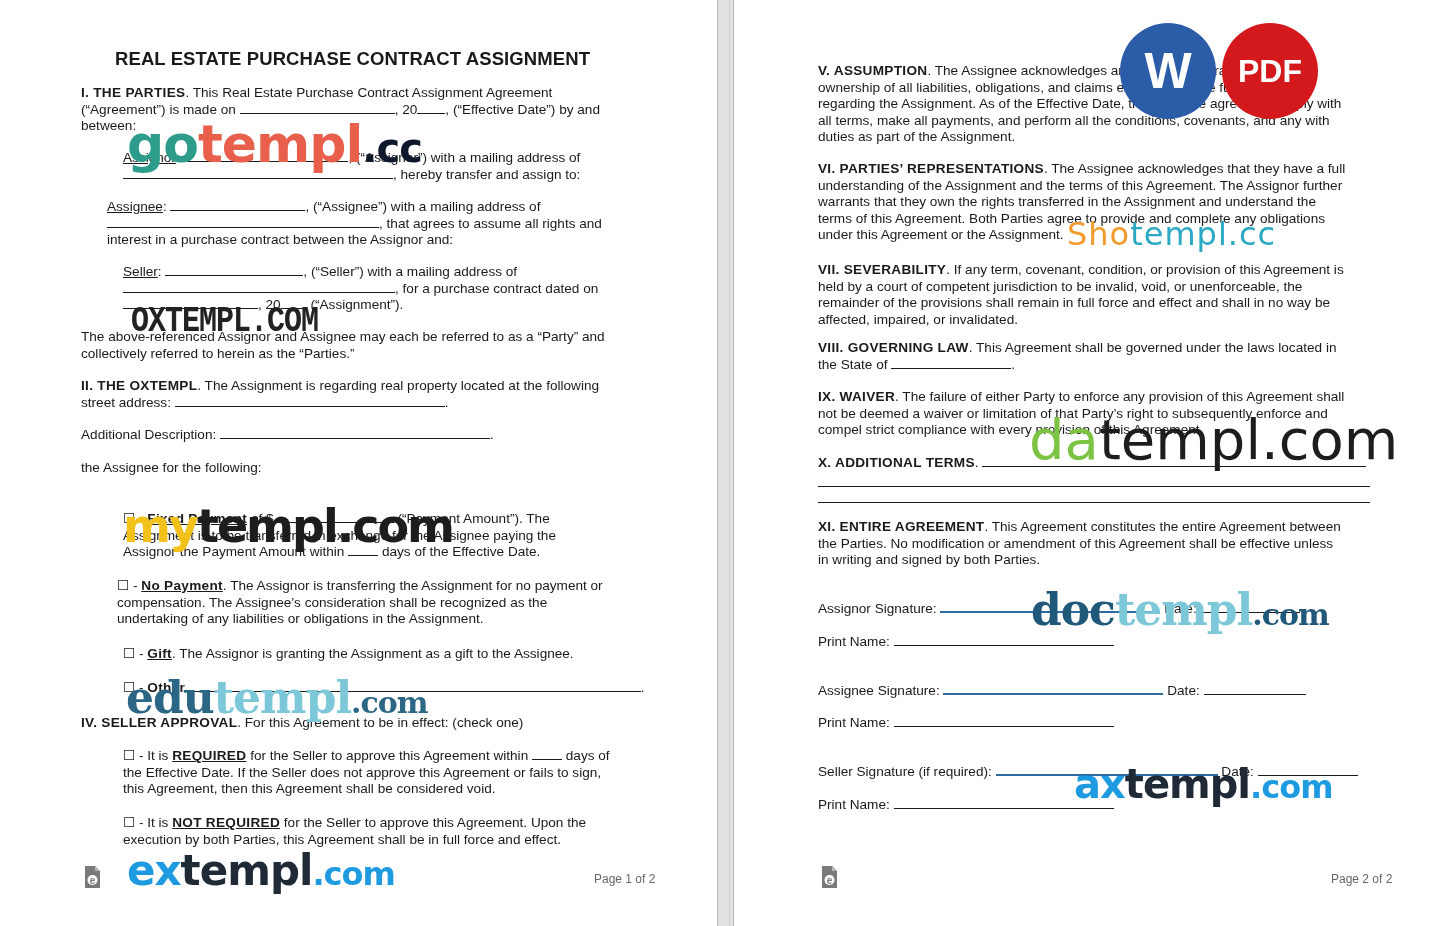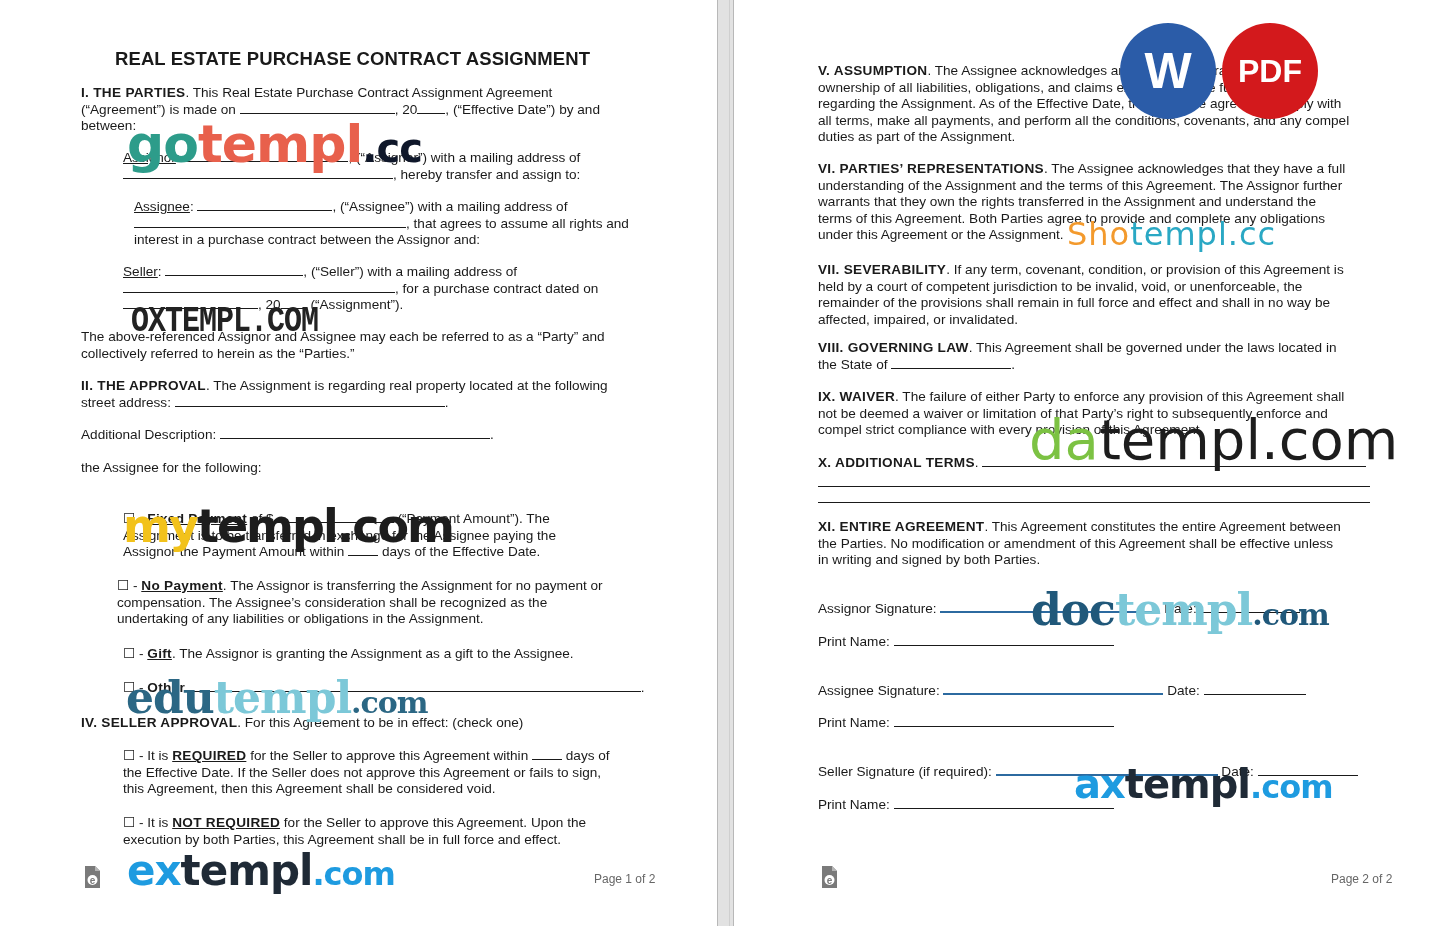--- a/index.html
+++ b/index.html
@@ -40,39 +40,39 @@
     <div><b>I. THE PARTIES</b><span>. This Real Estate Purchase Contract Assignment Agreement</span></div>
     <div><span>(“Agreement”) is made on</span> <span class="blank" style="width:155px"></span><span>, 20</span><span class="blank" style="width:28px"></span><span>, (“Effective Date”) by and</span></div>
     <div>between:</div>
   </div>
 
   <div class="abs para" style="left:123px; top:150px;">
     <div><span class="ul">Assignor</span>: <span class="blank" style="width:165px"></span><span>, (“Assignor”) with a mailing address of</span></div>
     <div><span class="blank" style="width:270px"></span><span>, hereby transfer and assign to:</span></div>
   </div>
 
-  <div class="abs para" style="left:134px; top:199px;">
+  <div class="abs para" style="left:107px; top:199px;">
     <div><span class="ul">Assignee</span>: <span class="blank" style="width:135px"></span><span>, (“Assignee”) with a mailing address of</span></div>
     <div><span class="blank" style="width:272px"></span><span>, that agrees to assume all rights and</span></div>
     <div>interest in a purchase contract between the Assignor and:</div>
   </div>
 
   <div class="abs para" style="left:123px; top:264px;">
     <div><span class="ul">Seller</span>: <span class="blank" style="width:138px"></span><span>, (“Seller”) with a mailing address of</span></div>
     <div><span class="blank" style="width:272px"></span><span>, for a purchase contract dated on</span></div>
     <div><span class="blank" style="width:135px"></span><span>, 20</span><span class="blank" style="width:26px"></span><span> (“Assignment”).</span></div>
   </div>
 
   <div class="abs para" style="left:81px; top:329px;">
     <div>The above-referenced Assignor and Assignee may each be referred to as a “Party” and</div>
     <div>collectively referred to herein as the “Parties.”</div>
   </div>
 
   <div class="abs para" style="left:81px; top:378px;">
-    <div><b>II. THE APPROVAL</b><span>. The Assignment is regarding real property located at the following</span></div>
+    <div><b>II. THE OXTEMPL</b><span>. The Assignment is regarding real property located at the following</span></div>
     <div><span>street address:</span> <span class="blank" style="width:270px"></span>.</div>
   </div>
   <div class="abs para" style="left:81px; top:427px;">
     <span>Additional Description:</span> <span class="blank" style="width:270px"></span>.
   </div>
 
   <div class="abs para" style="left:81px; top:460px;">
     <div>the Assignee for the following:</div>
   </div>
 
@@ -135,21 +135,21 @@
 </div>
 
 <div class="gutter"></div>
 
 <div id="page2" class="page">
 
   <div class="abs para" style="left:84px; top:63px;">
     <div><b>V. ASSUMPTION</b><span>. The Assignee acknowledges and accepts the transfer and</span></div>
     <div>ownership of all liabilities, obligations, and claims existing or in the future</div>
     <div>regarding the Assignment. As of the Effective Date, the Assignee agrees to comply with</div>
-    <div>all terms, make all payments, and perform all the conditions, covenants, and any compel</div>
+    <div>all terms, make all payments, and perform all the conditions, covenants, and any with</div>
     <div>duties as part of the Assignment.</div>
   </div>
 
   <div class="abs para" style="left:84px; top:161px;">
     <div><b>VI. PARTIES’ REPRESENTATIONS</b><span>. The Assignee acknowledges that they have a full</span></div>
     <div>understanding of the Assignment and the terms of this Agreement. The Assignor further</div>
     <div>warrants that they own the rights transferred in the Assignment and understand the</div>
     <div>terms of this Agreement. Both Parties agree to provide and complete any obligations</div>
     <div>under this Agreement or the Assignment.</div>
   </div>

